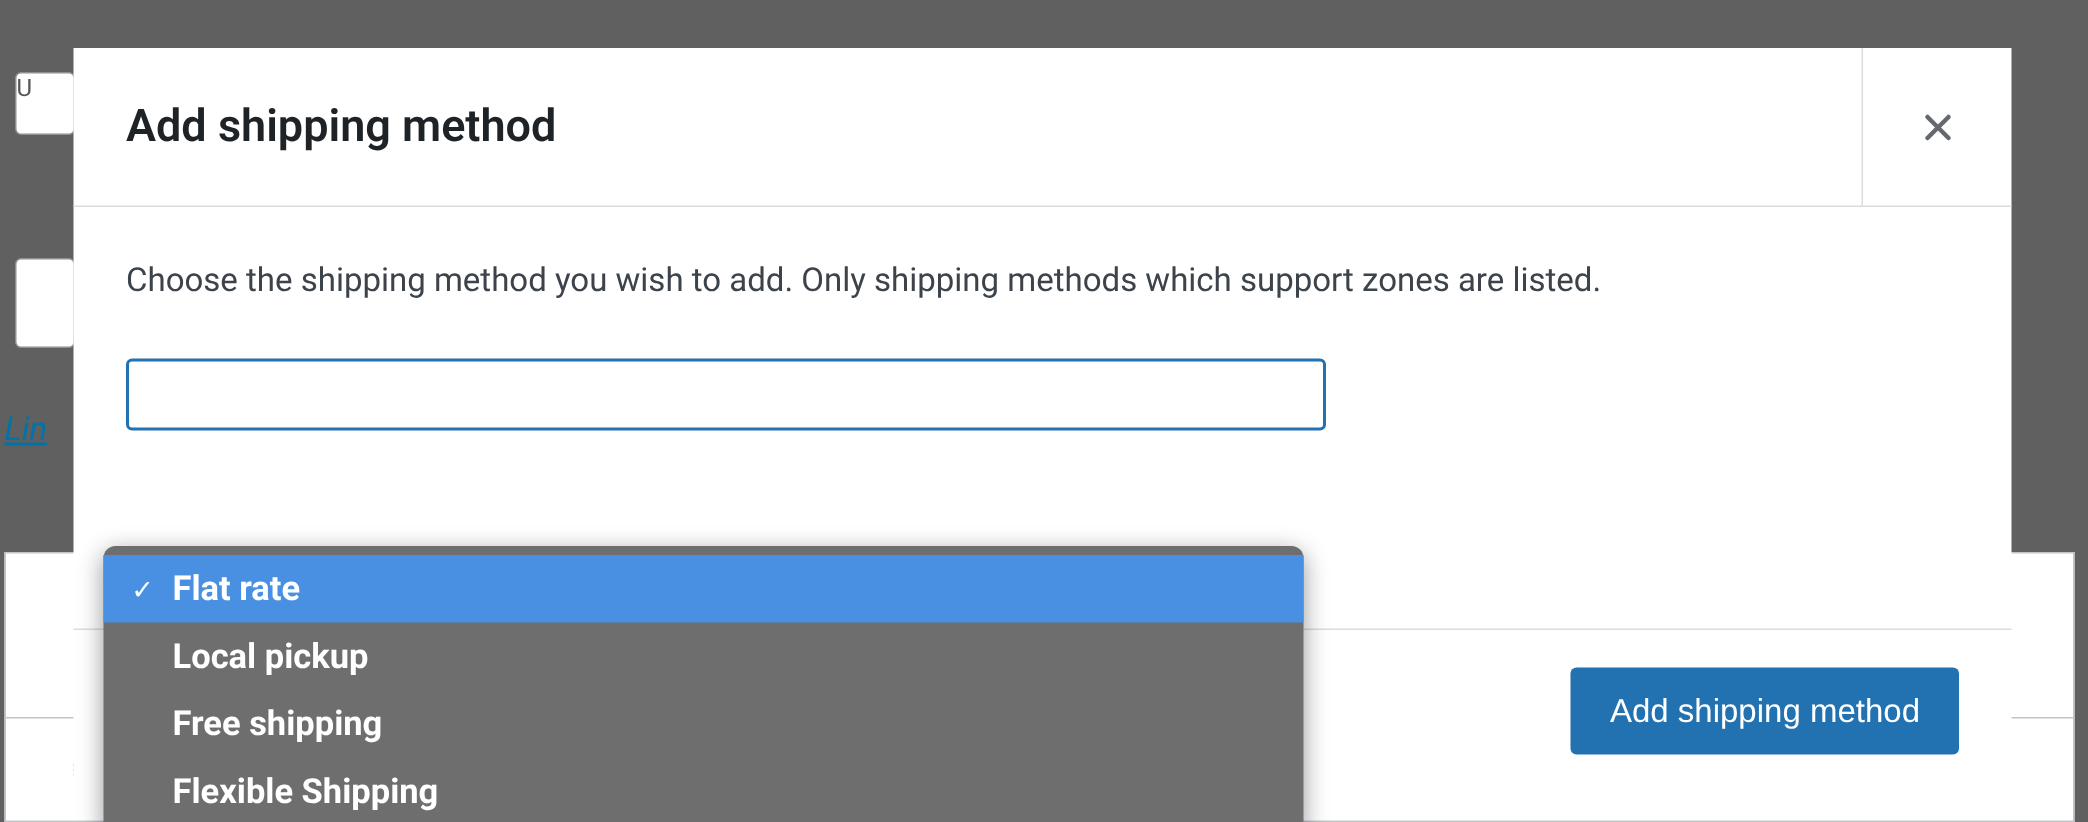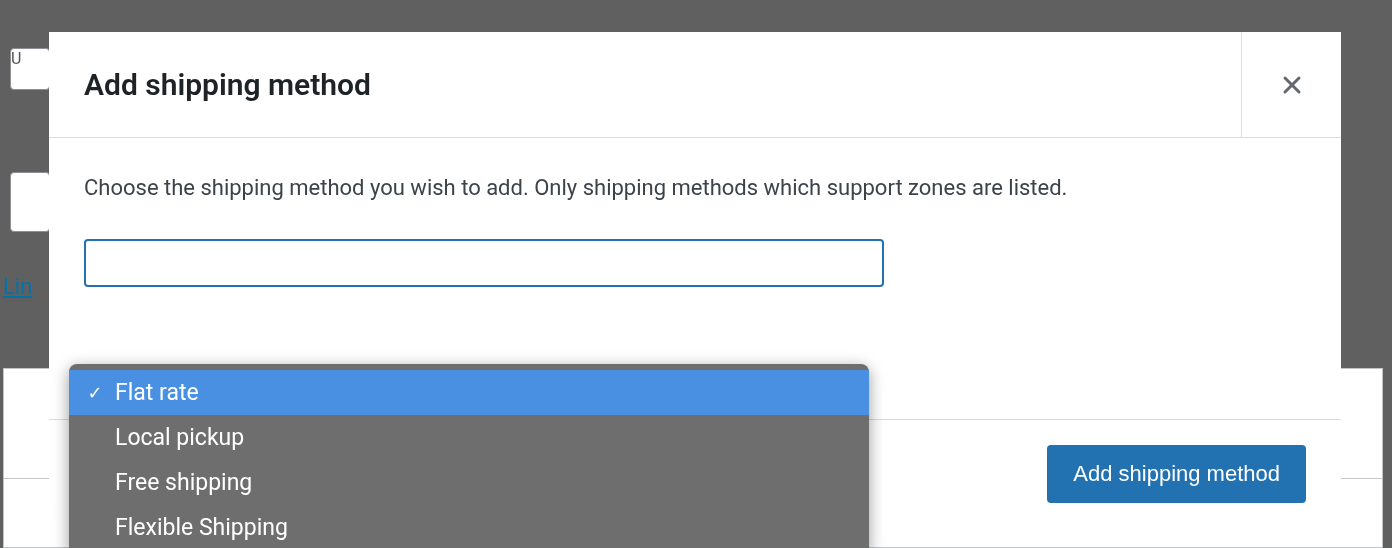--- a/index.html
+++ b/index.html
@@ -36,20 +36,21 @@
       border: 1px solid #8c8f94;
       border-radius: 4px;
     }
     .background-link {
       position: absolute;
       left: 3px;
       top: 274px;
       color: #0073aa;
       font-size: 22px;
       text-decoration: underline;
+      font-style: italic;
     }
     .background-table {
       position: absolute;
       left: 3px;
       top: 368px;
       width: 1380px;
       height: 180px;
       background: #fff;
       border: 1px solid #c3c4c7;
     }
@@ -179,20 +180,21 @@
     }
     .dropdown-check {
       width: 24px;
       display: inline-flex;
       justify-content: center;
       margin-right: 8px;
       font-size: 18px;
     }
     .dropdown-label {
       flex: 1;
+      font-weight: bold;
     }
     .modal-footer {
       border-top: 1px solid #dcdcde;
       padding: 20px 35px;
       display: flex;
       justify-content: flex-end;
       align-items: center;
       height: 108px;
     }
     .btn-primary {

